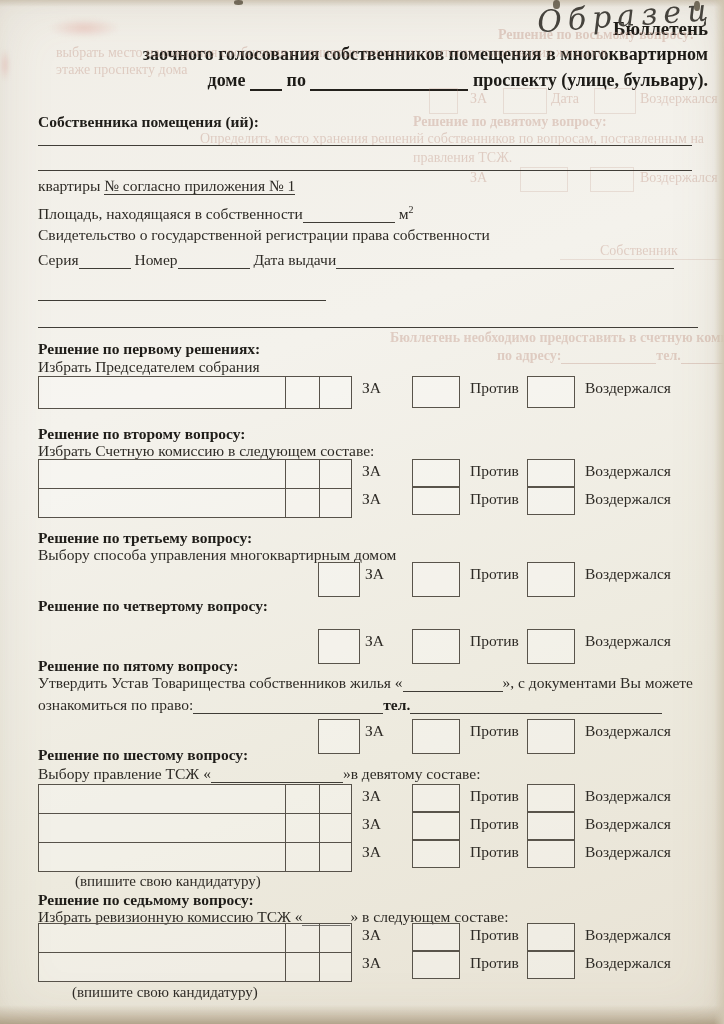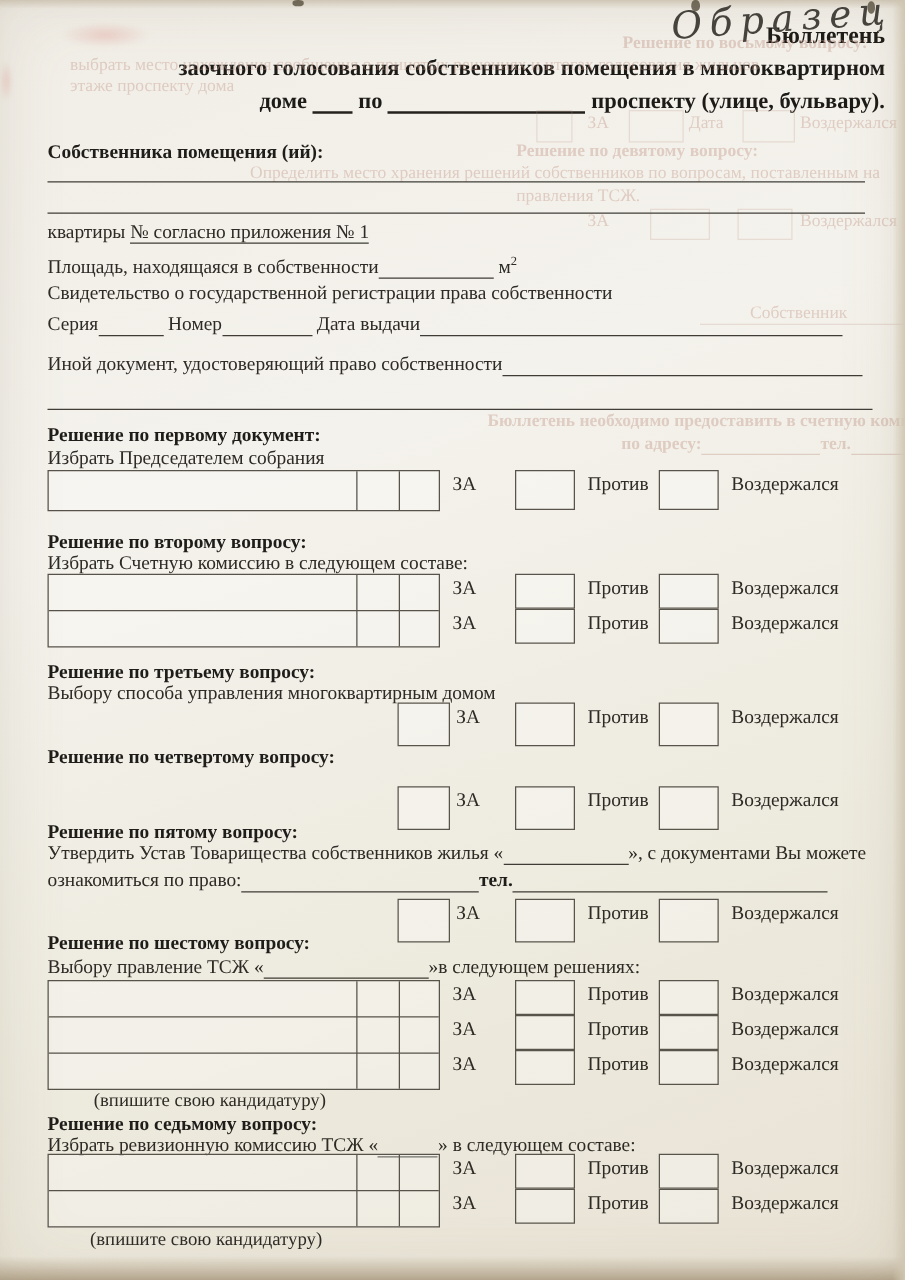--- a/index.html
+++ b/index.html
@@ -117,25 +117,25 @@
     <span><span>м</span><sup>2</sup></span>
   </div>
 
   <div class="line" style="left:38px;top:225px;z-index:2">Свидетельство о государственной регистрации права собственности</div>
 
   <div class="line" style="left:38px;top:250px;z-index:2">
     <span>Серия</span><span class="fill" style="width:52px"></span><span> Номер</span><span class="fill" style="width:72px"></span><span> Дата выдачи</span><span class="fill" style="width:338px"></span>
   </div>
 
   <div class="line" style="left:38px;top:282px;z-index:2">
-    <span>Иной документ, удостоверяющий право собственности</span><span class="fill" style="width:288px"></span>
+    <span class="fill" style="width:288px"></span>
   </div>
   <div class="fline" style="left:38px;top:327px;width:660px;z-index:2"></div>
 
-  <div class="line qh" style="left:38px;top:339px;z-index:2">Решение по первому документ:</div>
+  <div class="line qh" style="left:38px;top:339px;z-index:2">Решение по первому решениях:</div>
   <div class="line" style="left:38px;top:357px;z-index:2">Избрать Председателем собрания</div>
   <div class="ntable" style="top:376px;height:31px">
     <div class="vline" style="left:246px"></div>
     <div class="vline" style="left:280px"></div>
   </div>
   <div class="vrow" style="top:376px">
     <span class="vlab" style="left:362px">ЗА</span>
     <div class="vbox" style="left:412px;height:30px"></div>
     <span class="vlab" style="left:470px">Против</span>
     <div class="vbox" style="left:527px;height:30px"></div>
@@ -197,21 +197,21 @@
     <div class="vbox" style="left:318px;width:40px;height:33px"></div>
     <span class="vlab" style="left:365px">ЗА</span>
     <div class="vbox" style="left:412px;height:33px"></div>
     <span class="vlab" style="left:470px">Против</span>
     <div class="vbox" style="left:527px;height:33px"></div>
     <span class="vlab" style="left:585px">Воздержался</span>
   </div>
 
   <div class="line qh" style="left:38px;top:745px;z-index:2">Решение по шестому вопросу:</div>
   <div class="line" style="left:38px;top:764px;z-index:2">
-    <span>Выбору правление ТСЖ «</span><span class="fill" style="width:132px"></span><span>»в следующем решениях:</span>
+    <span>Выбору правление ТСЖ «</span><span class="fill" style="width:132px"></span><span>»в девятому составе:</span>
   </div>
   <div class="ntable" style="top:784px">
     <div class="nrow"></div>
     <div class="nrow"></div>
     <div class="nrow"></div>
     <div class="vline" style="left:246px"></div>
     <div class="vline" style="left:280px"></div>
   </div>
   <div class="vrow" style="top:784px">
     <span class="vlab" style="left:362px">ЗА</span>

